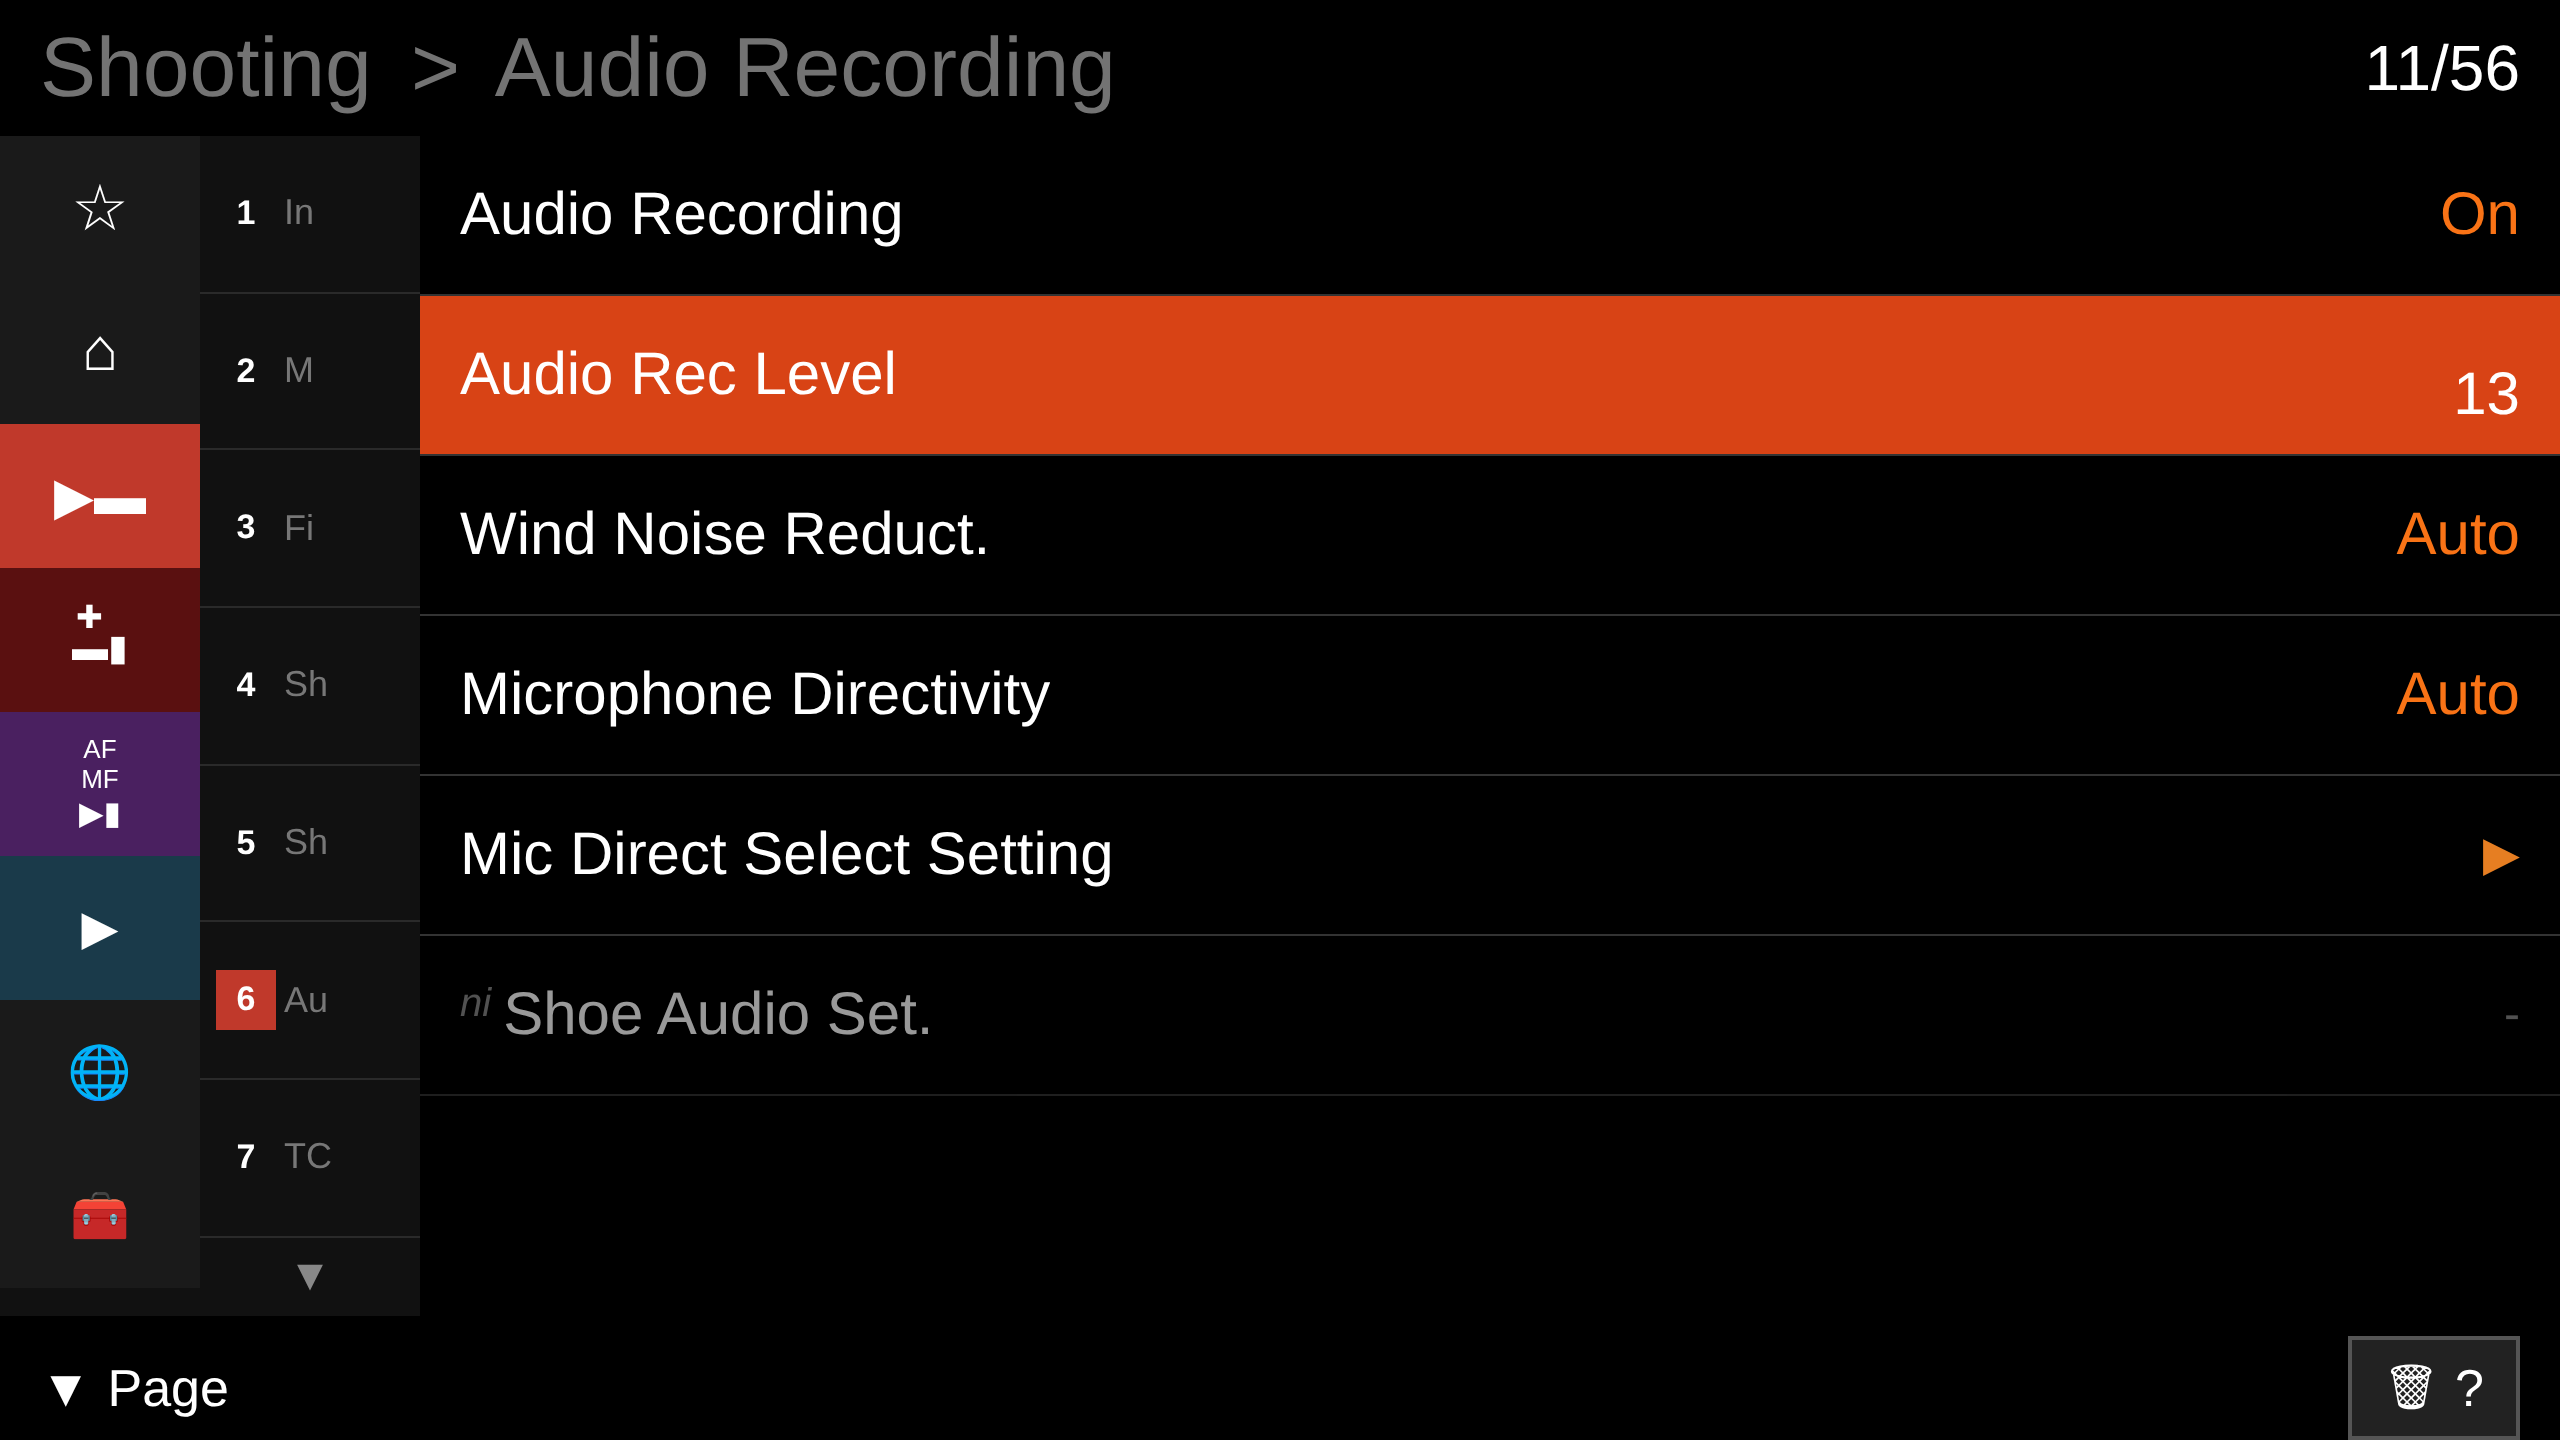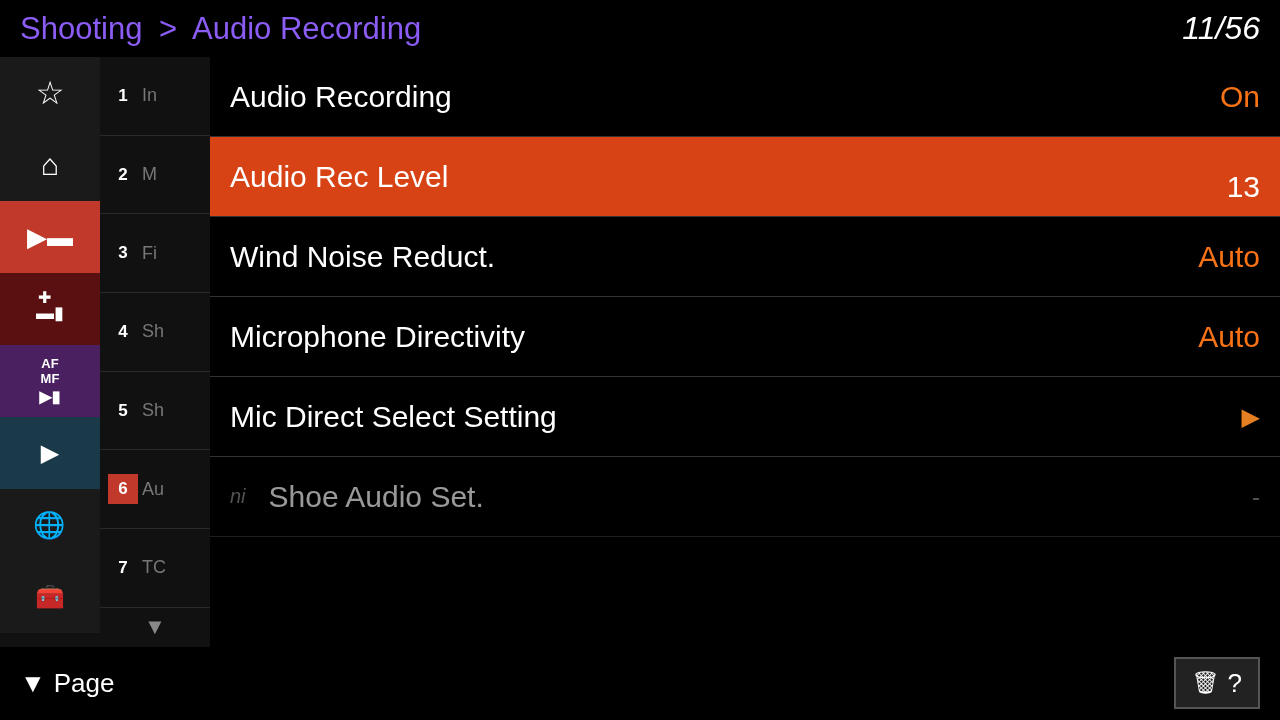--- a/index.html
+++ b/index.html
@@ -15,33 +15,32 @@
 
     .header {
       display: flex;
       justify-content: space-between;
       align-items: center;
       padding: 10px 20px;
       background: #000;
     }
 
     .breadcrumb {
-      font-size: 31px;
-      color: #8b5cf6;
+      font-size: 42px;
+      color: #737373;
       font-weight: normal;
     }
 
     .breadcrumb .separator {
       margin: 0 8px;
     }
 
     .page-counter {
       font-size: 32px;
       color: #fff;
-      font-style: italic;
     }
 
     .main-layout {
       display: flex;
       height: 590px;
     }
 
     
     .sidebar {
       width: 100px;
@@ -82,21 +81,21 @@
       background: #1a1a1a;
     }
 
     .sidebar-icon {
       font-size: 28px;
       color: #fff;
     }
 
     .icon-star { font-size: 32px; }
     .icon-home { font-size: 30px; }
-    .icon-af { font-size: 14px; font-weight: bold; }
+    .icon-af { font-size: 14px; font-weight: normal; }
     .icon-play { font-size: 24px; }
     .icon-globe { font-size: 26px; }
     .icon-tools { font-size: 24px; }
 
     .menu-item {
       display: flex;
       align-items: center;
       justify-content: space-between;
       height: 80px;
       padding: 0 20px;
@@ -112,22 +111,21 @@
       opacity: 0.6;
     }
 
     .menu-label {
       font-size: 30px;
       color: #fff;
     }
 
     .menu-label.small-prefix {
       display: flex;
-      align-items: center;
-      gap: 23px;
+      gap: 6px;
     }
 
     .menu-label .ni-prefix {
       font-size: 20px;
       color: #888;
       font-style: italic;
     }
 
     .menu-value {
       font-size: 30px;

